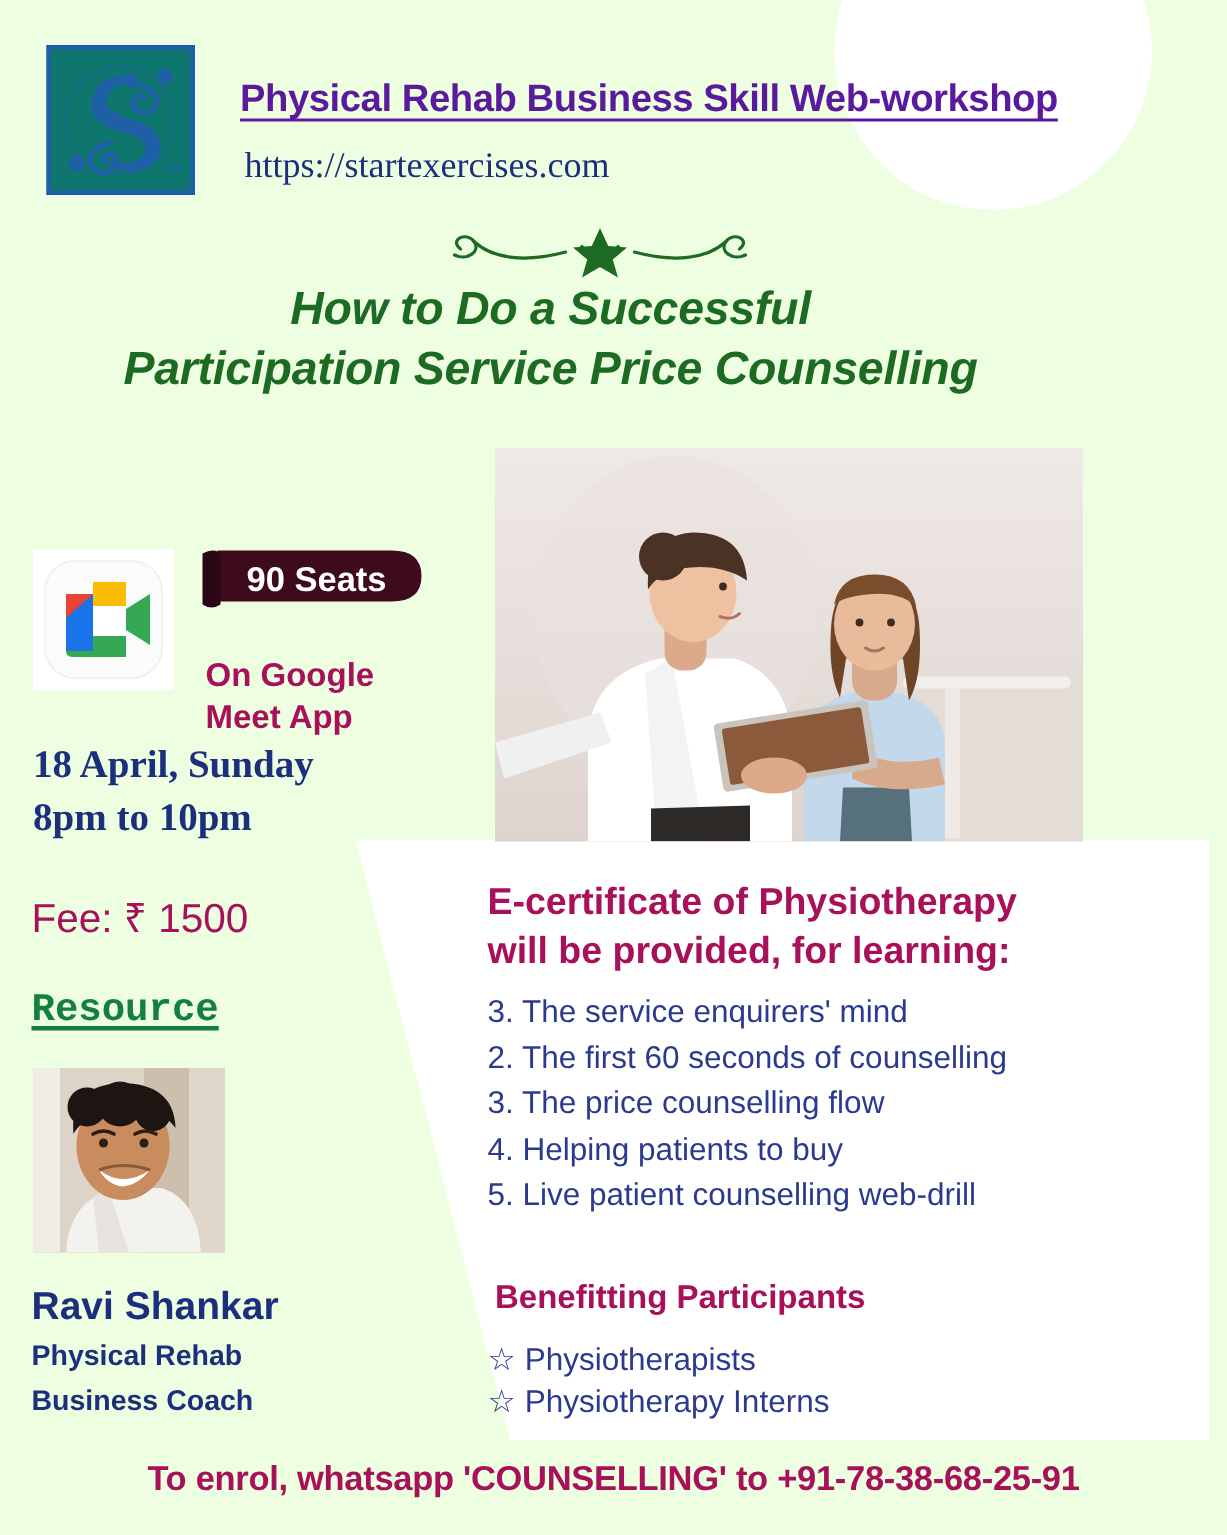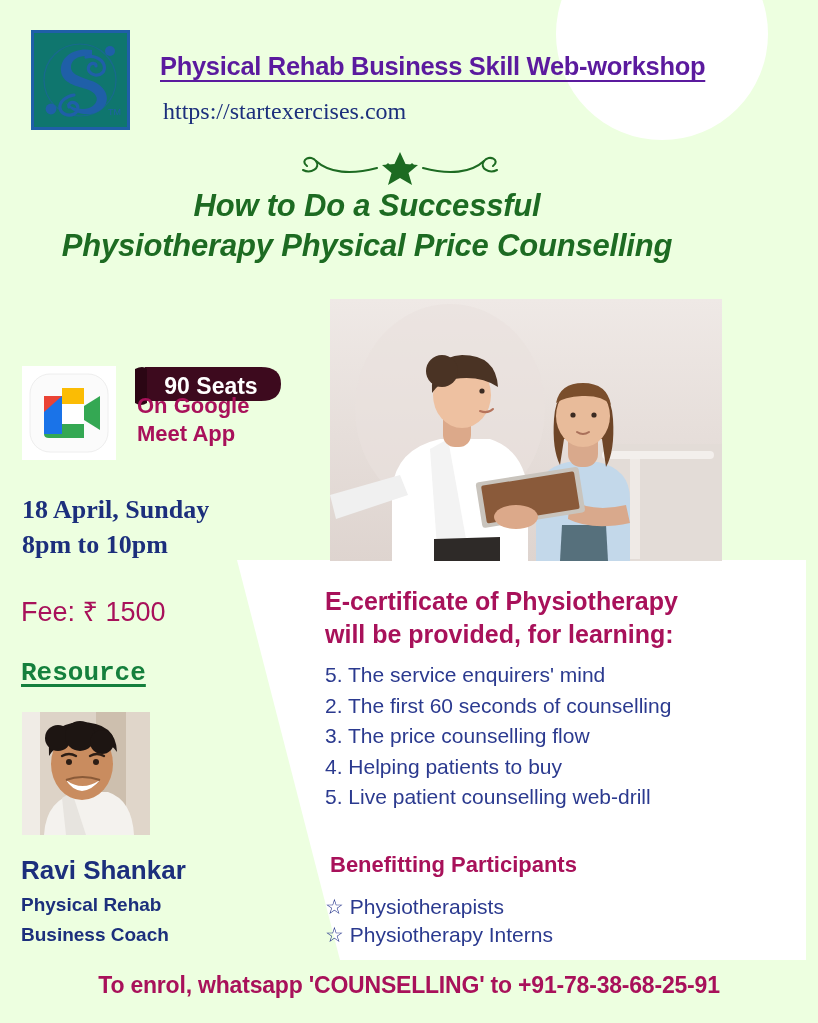--- a/index.html
+++ b/index.html
@@ -139,21 +139,21 @@
     align-items: center;
     justify-content: center;
     padding-left: 8px;
     box-sizing: border-box;
     color: #ffffff;
     font-size: 23px;
     font-weight: bold;
   }
   .meet-app-text {
     position: absolute;
-    left: 137px; top: 392px;
+    left: 137px; top: 436px;
     z-index: 3;
     color: #a8115a;
     font-size: 22px;
     font-weight: bold;
     line-height: 28px;
   }
   .date-block {
     position: absolute;
     left: 22px; top: 492px;
     z-index: 3;
@@ -312,21 +312,21 @@
       <g fill="#1d6b22">
         <path d="M111 6 L116.5 18 L129 19 L119.5 27 L123 39 L111 32 L99 39 L102.5 27 L93 19 L105.5 18 Z"></path>
         <path d="M96 20 l3 -3 l3 3 l-3 3 Z"></path>
         <path d="M120 20 l3 -3 l3 3 l-3 3 Z"></path>
       </g>
     </svg>
   </div>
 
   <div class="main-title">
     <span>How to Do a Successful</span>
-    <span class="line2">Physiotherapy Physical Price Counselling</span>
+    <span class="line2">Participation Service Price Counselling</span>
   </div>
 
   <div class="hero-photo">
     <svg width="392" height="262" viewBox="0 0 392 262">
       <defs>
         <linearGradient id="wallg" x1="0" y1="0" x2="0" y2="1">
           <stop offset="0%" stop-color="#efe9e6"></stop>
           <stop offset="100%" stop-color="#ded4cf"></stop>
         </linearGradient>
       </defs>
@@ -432,21 +432,21 @@
     <div>Physical Rehab</div>
     <div>Business Coach</div>
   </div>
 
   <div class="cert-heading">
     <div>E-certificate of Physiotherapy</div>
     <div>will be provided, for learning:</div>
   </div>
 
   <ul class="cert-list">
-    <li>5. The service enquirers' mind</li>
+    <li>3. The service enquirers' mind</li>
     <li>2. The first 60 seconds of counselling</li>
     <li>3. The price counselling flow</li>
     <li>4. Helping patients to buy</li>
     <li>5. Live patient counselling web-drill</li>
   </ul>
 
   <div class="benefit-heading">Benefitting Participants</div>
   <ul class="benefit-list">
     <li>
       <span class="star">☆</span><span>Physiotherapists</span>

